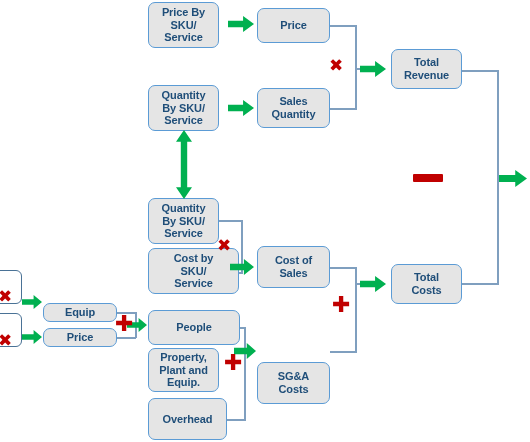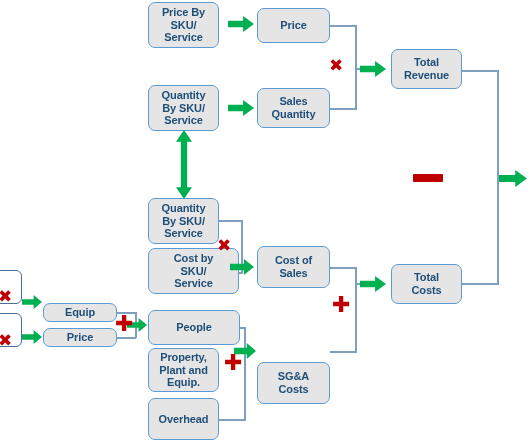--- a/index.html
+++ b/index.html
@@ -118,21 +118,21 @@
     </div>
     <div class="node" style="left: 43px; top: 328px; width: 74px; height: 19px;">
       <span>Price</span>
     </div>
     <div class="node" style="left: 148px; top: 310px; width: 92px; height: 35px;">
       <span>People</span>
     </div>
     <div class="node" style="left: 148px; top: 348px; width: 71px; height: 44px; justify-content: center;">
       <span>Property,<br>Plant and<br>Equip.</span>
     </div>
-    <div class="node" style="left: 148px; top: 398px; width: 71px; height: 42px;">
+    <div class="node" style="left: 148px; top: 398px; width: 79px; height: 42px;">
       <span>Overhead</span>
     </div>
     <div class="node" style="left: 257px; top: 330px; width: 73px; height: 42px; margin-top: 32px;">
       <span>SG&amp;A<br>Costs</span>
     </div>
     <svg class="arw" width="26" height="16" viewBox="0 0 100 60" preserveAspectRatio="none" style="left: 228px; top: 16px;">
       <polygon points="0,18 58,18 58,0 100,30 58,60 58,42 0,42" fill="#00b050"></polygon>
     </svg>
     <svg class="arw" width="26" height="16" viewBox="0 0 100 60" preserveAspectRatio="none" style="left: 228px; top: 100px;">
       <polygon points="0,18 58,18 58,0 100,30 58,60 58,42 0,42" fill="#00b050"></polygon>

